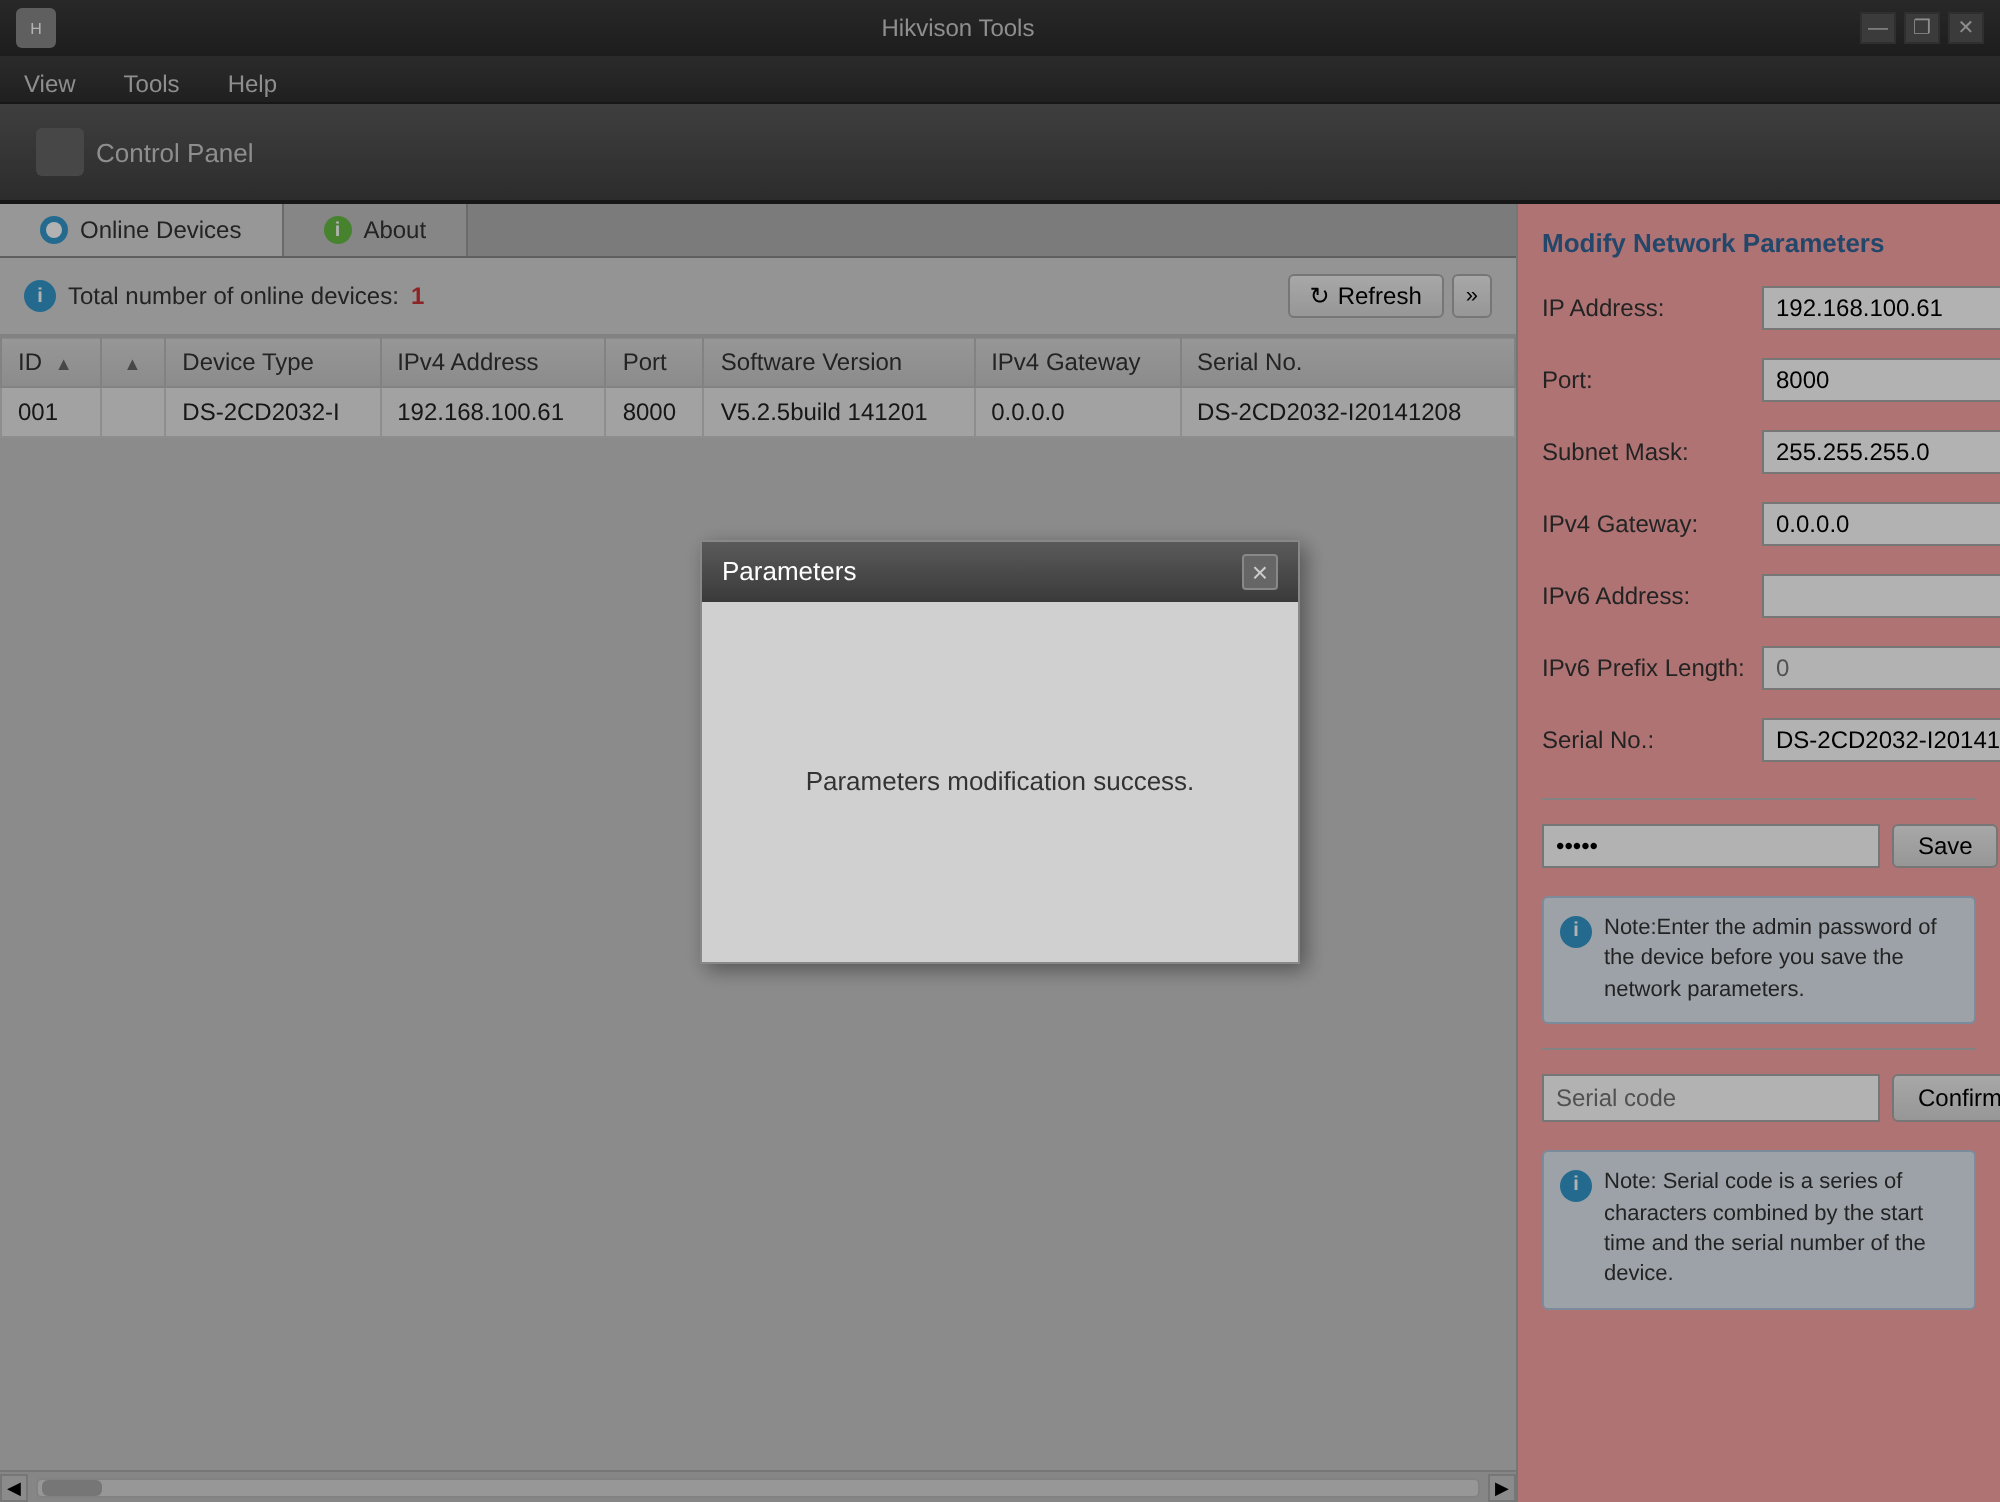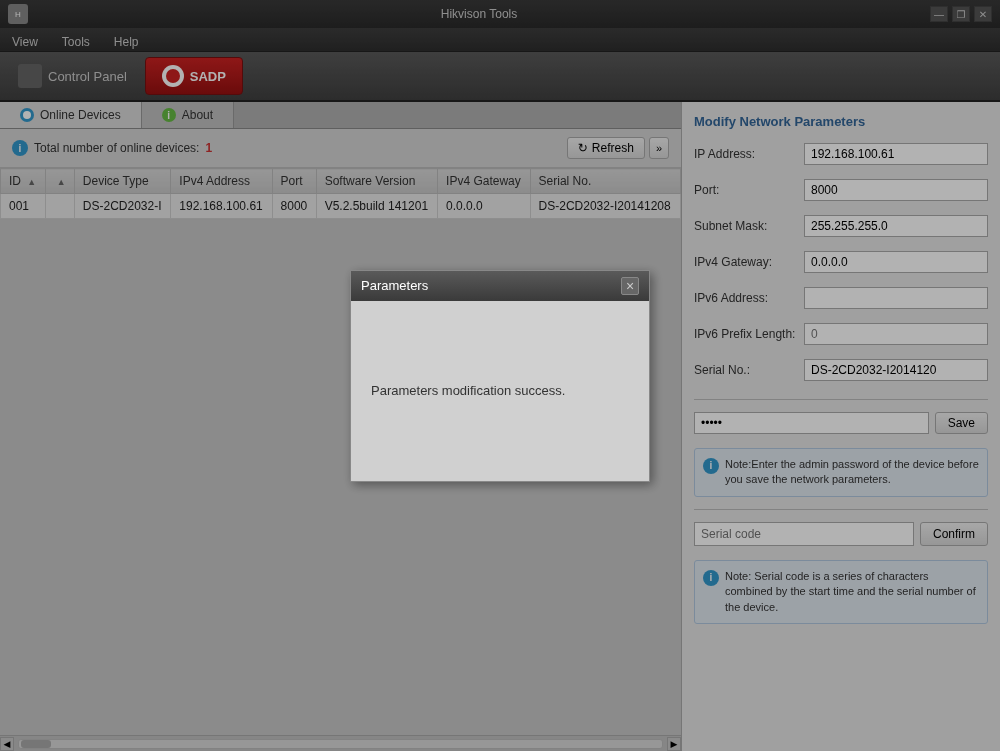--- a/index.html
+++ b/index.html
@@ -257,22 +257,22 @@
     .scroll-arrow {
       width: 14px; height: 14px;
       background: #c8c8c8;
       border: 1px solid #aaa;
       display: flex; align-items: center; justify-content: center;
       font-size: 9px; cursor: pointer;
     }
 
     
     .right-panel {
-      width: 319px;
-      background: #e5e5e5;
+      width: 242px;
+      background: #fca5a5;
       border-left: 1px solid #aaa;
       display: flex;
       flex-direction: column;
       padding: 12px;
       gap: 8px;
       overflow-y: auto;
     }
     .section-title {
       color: #336699;
       font-size: 13px;
@@ -412,20 +412,21 @@
       background: #666;
       border: 1px solid #888;
       border-radius: 2px;
     }
     .modal-body {
       padding: 40px 20px;
       background: #d0d0d0;
       min-height: 180px;
       display: flex;
       align-items: center;
+      justify-content: center;
       font-size: 13px;
       color: #333;
     }
   </style>
 </head>
 <body>
 
 <div class="title-bar">
   <div class="title-logo">H</div>
   <span class="title-bar-title">Hikvison Tools</span>
@@ -439,24 +440,20 @@
 <div class="menu-bar">
   <span class="menu-item">View</span>
   <span class="menu-item">Tools</span>
   <span class="menu-item">Help</span>
 </div>
 
 <div class="toolbar">
   <button class="control-panel-btn">
     <div class="control-panel-icon"></div>
     <span>Control Panel</span>
-  </button>
-  <button class="sadp-btn">
-    <div class="sadp-icon"></div>
-    <span>SADP</span>
   </button>
 </div>
 
 <div class="main-area">
 
   <div class="left-panel">
 
     <div class="tabs">
       <div class="tab active">
         <div class="tab-icon-online"></div>

